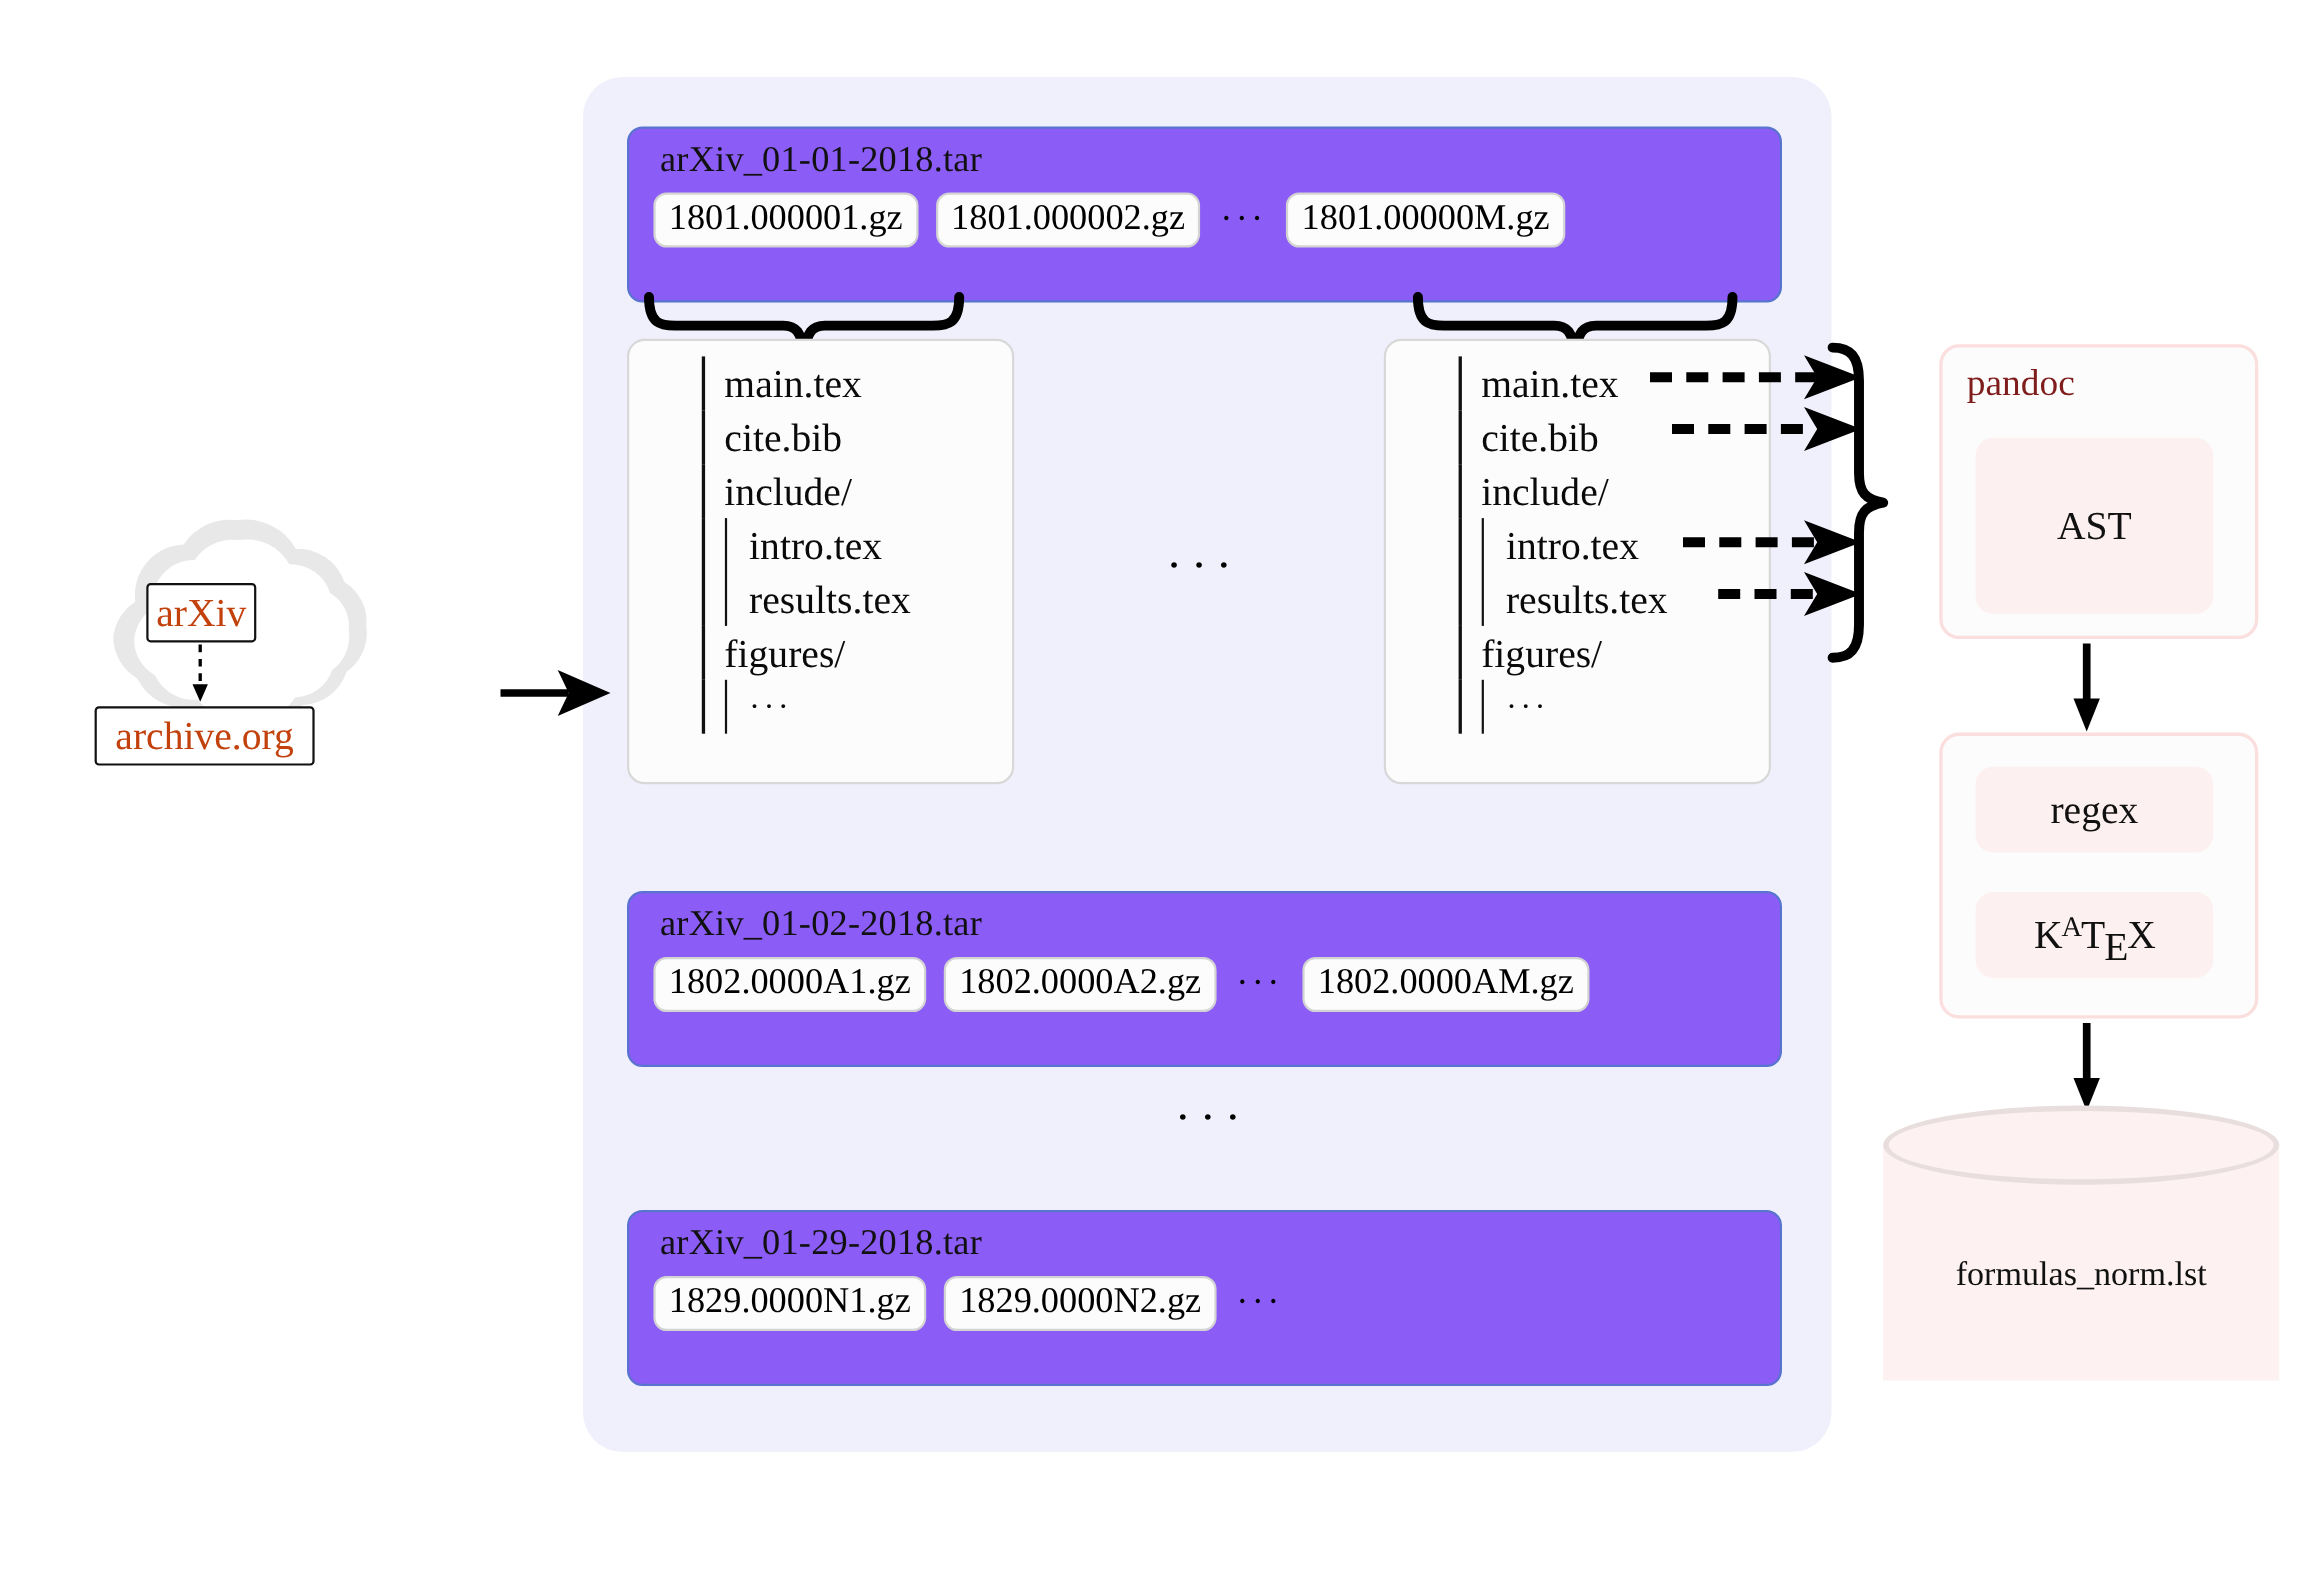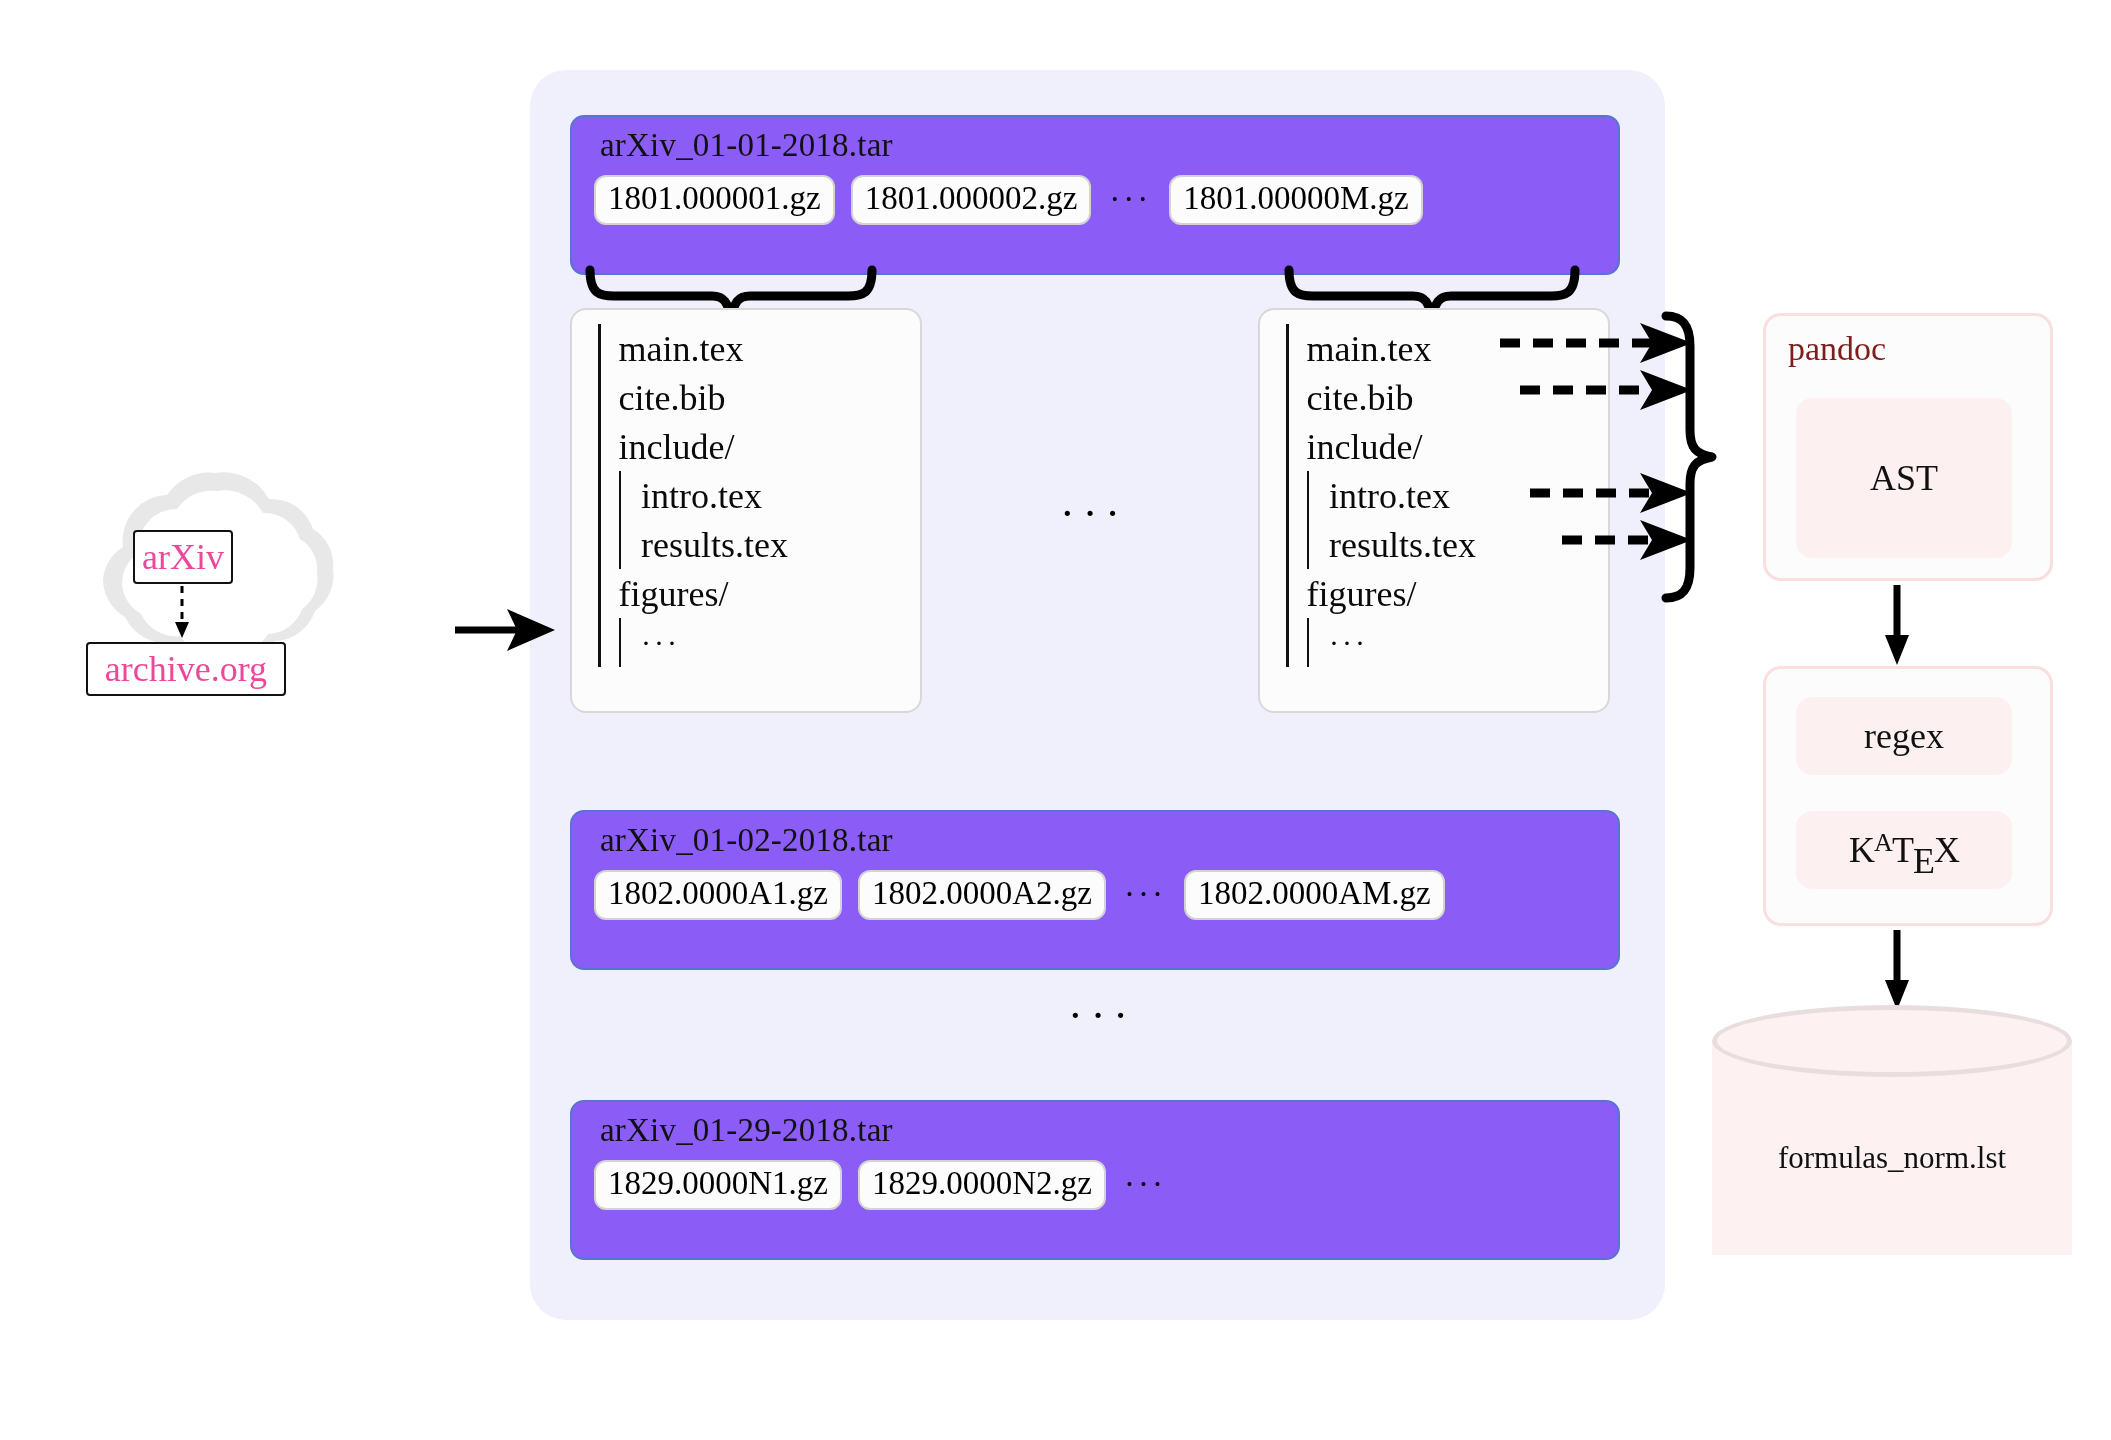--- a/index.html
+++ b/index.html
@@ -19,21 +19,21 @@
              letter-spacing:.2px;white-space:nowrap;color:#111;}
   .gz-row{position:absolute;left:22px;top:58px;display:flex;align-items:center;gap:16px;}
   .gz-box{background:#fcfcfc;border:2px solid #d3d3d3;border-radius:12px;
           padding:3px 12px 6px 12px;font-size:33px;white-space:nowrap;color:#000;
           line-height:1.12;}
   .dots-inline{font-size:33px;letter-spacing:3px;padding:0 2px;color:#000;}
 
   
   .tree-card{position:absolute;background:#fcfcfc;border:2px solid #d8d8d8;
              border-radius:16px;box-sizing:border-box;}
-  .tree-inner{position:relative;padding:14px 0 0 26px;}
+  .tree-inner{position:relative;padding:14px 0 0 26px;margin-left:40px;}
   .tree-row{position:relative;height:49px;display:flex;align-items:center;
             font-size:36px;white-space:nowrap;color:#0a0a0a;}
   .tree-row .guide{display:inline-block;width:2.5px;height:49px;background:#111;margin-right:18px;}
   .tree-row .guide2{display:inline-block;width:2.5px;height:49px;background:#111;margin-right:20px;}
   .tree-label{display:inline-block;}
   .ell{letter-spacing:3px;font-size:30px;}
 
   
   .big-dots{position:absolute;font-size:44px;letter-spacing:8px;color:#000;}
 
@@ -52,21 +52,21 @@
   #cylinder-top{position:absolute;left:1712px;top:1005px;width:360px;height:72px;
                 border-radius:50%;background:#fdf1f1;border:5px solid #e8dede;
                 box-sizing:border-box;}
   #cylinder-label{position:absolute;left:1712px;top:1140px;width:360px;
                   text-align:center;font-size:31px;color:#111;}
 
   
   #cloud{position:absolute;left:45px;top:455px;width:340px;height:260px;}
   .nodebox{position:absolute;background:#fff;border:2.5px solid #111;
            border-radius:4px;display:flex;align-items:center;justify-content:center;
-           font-size:36px;color:#ec4899;box-sizing:border-box;white-space:nowrap;}
+           font-size:36px;color:#c2410c;box-sizing:border-box;white-space:nowrap;}
 
   svg{position:absolute;overflow:visible;}
 </style>
 </head>
 <body>
 
 <div id="main-panel" class="abs"></div>
 
 <svg id="cloud" width="340" height="260" viewBox="0 0 340 260">
   <g>

